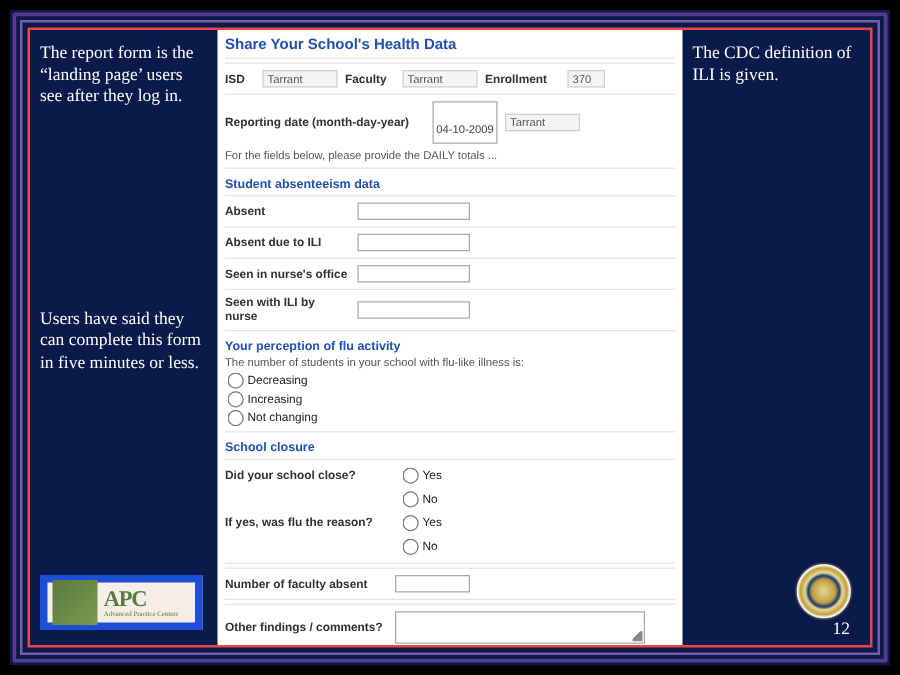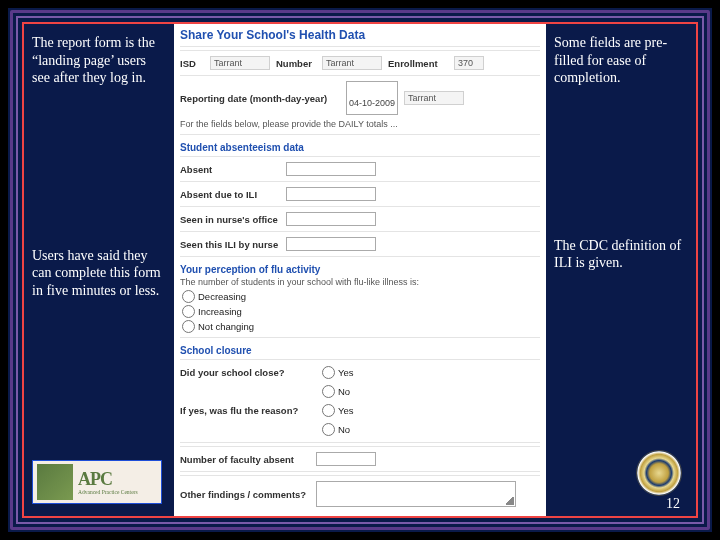--- a/index.html
+++ b/index.html
@@ -45,21 +45,21 @@
   .section-head { color: #2050b0; font-weight: bold; font-size: 10px; padding-top: 4px; }
   .desc { color: #555; font-size: 9px; padding: 2px 0; }
   .radio-row { display: flex; align-items: center; gap: 3px; padding: 1px 0 1px 2px; }
   .radio-row input { margin: 0; }
   .radio-pair { display: flex; gap: 16px; margin-left: 4px; }
   .textarea { border: 1px solid #aaa; width: 200px; height: 26px; display: inline-block; background:#fff; position:relative;}
   .textarea::after { content:""; position:absolute; right:1px; bottom:1px; width:8px; height:8px; background:linear-gradient(135deg,transparent 40%,#888 40%);}
   .logo-apc {
     position: absolute; left: 24px; bottom: 28px;
     width: 130px; height: 44px; background: #f4eee6;
-    border: 1px solid #1d4ed8; padding: 13px 4px; display: flex; align-items: center;
+    border: 6px solid #1d4ed8; padding: 13px 4px; display: flex; align-items: center;
   }
   .apc-sq { width: 36px; height: 36px; background: linear-gradient(135deg,#5a7a40,#7a9a50); display:flex; align-items:center; justify-content:center; color:#fff; font-size:7px; text-align:center;}
   .apc-txt { margin-left: 5px; }
   .apc-txt .big { font-family: Georgia, serif; font-size: 18px; color: #5a7a40; font-weight: bold; letter-spacing: -1px;}
   .apc-txt .sml { font-size: 5.5px; color: #5a7a40; line-height:1;}
   .seal {
     position: absolute; right: 30px; bottom: 36px;
     width: 46px; height: 46px; border-radius: 50%;
     background: radial-gradient(circle, #e8d890 0%, #c0a040 30%, #1a3a70 40%, #e8d890 48%, #c0a040 60%, #fff 68%, #1a3a70 72%, #e8d890 82%, #c0a040 100%);
     border: 1px solid #444;
@@ -78,21 +78,21 @@
       <div class="note">The report form is the “landing page’ users see after they log in.</div>
       <div class="note">Users have said they can complete this form in five minutes or less.</div>
     </div>
 
     <div class="col-mid">
       <div class="form-title">Share Your School's Health Data</div>
       <div class="hr"></div>
       <div class="row">
         <span class="lbl" style="width:24px">ISD</span>
         <span class="val">Tarrant</span>
-        <span class="lbl" style="width:40px">Number</span>
+        <span class="lbl" style="width:40px">Faculty</span>
         <span class="val">Tarrant</span>
         <span class="lbl" style="width:60px">Enrollment</span>
         <span class="val" style="min-width:30px">370</span>
       </div>
       <div class="hr"></div>
       <div class="row">
         <span class="lbl-long">Reporting date (month-day-year)</span>
         <span class="input-date">04-10-2009</span>
         <span class="val">Tarrant</span>
       </div>
@@ -109,21 +109,21 @@
           <span class="lbl">Absent due to ILI</span>
           <span class="input"></span>
         </div>
       <div class="hr"></div>
       <div class="row">
           <span class="lbl">Seen in nurse's office</span>
           <span class="input"></span>
         </div>
       <div class="hr"></div>
       <div class="row">
-          <span class="lbl">Seen this ILI by nurse</span>
+          <span class="lbl">Seen with ILI by nurse</span>
           <span class="input"></span>
         </div>
       <div class="hr"></div>
       <div class="section-head">Your perception of flu activity</div>
       <div class="desc">The number of students in your school with flu-like illness is:</div>
       <div class="radio-row">
           <input type="radio" style="">
           <span>Decreasing</span>
         </div>
       <div class="radio-row">
@@ -182,21 +182,20 @@
       <div class="hr"></div>
       <div class="hr"></div>
       <div class="row">
           <span class="lbl" style="width:130px">Other findings / comments?</span>
           <span class="textarea"></span>
         </div>
 
     </div>
 
     <div class="col-right">
-      <div class="note">Some fields are pre-filled for ease of completion.</div>
       <div class="note">The CDC definition of ILI is given.</div>
     </div>
 
   </div>
 
   <div class="logo-apc">
     <div class="apc-sq"></div>
     <div class="apc-txt">
       <div class="big">APC</div>
       <div class="sml">Advanced Practice Centers</div>

